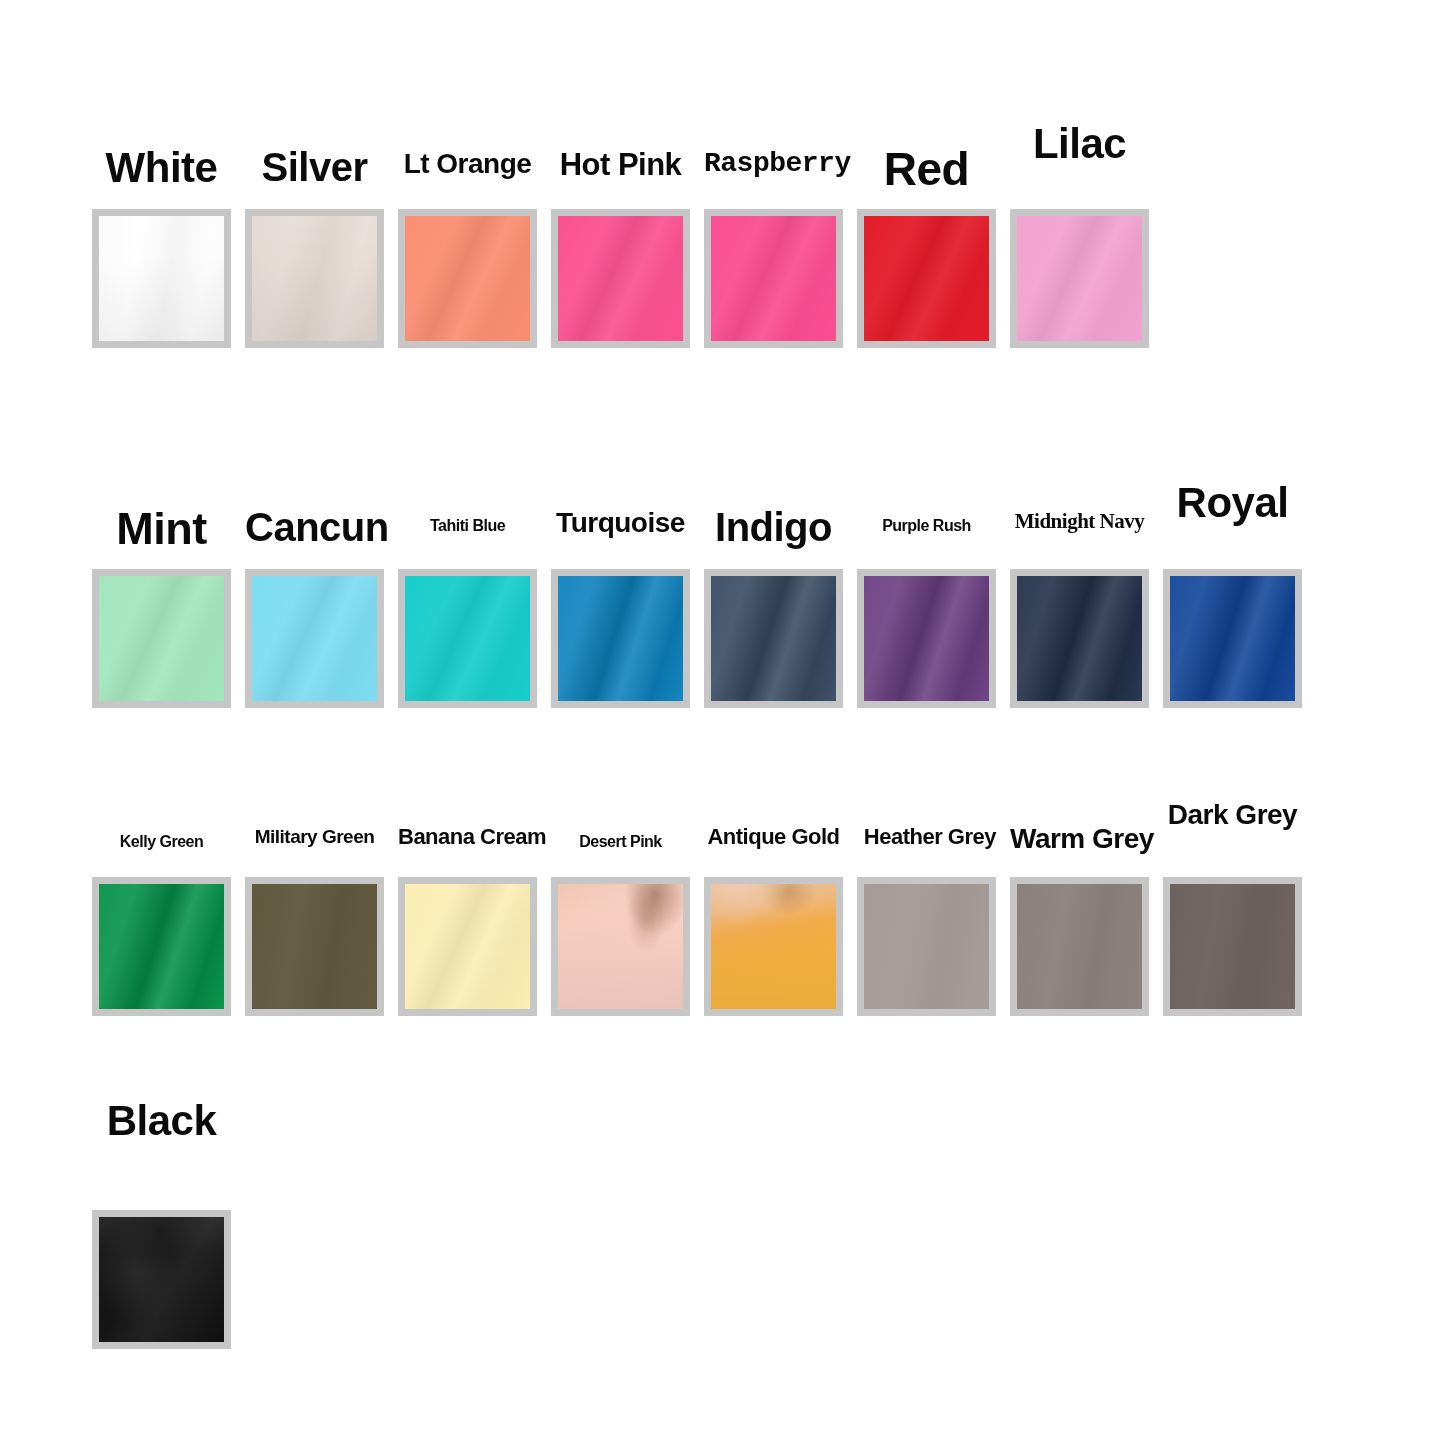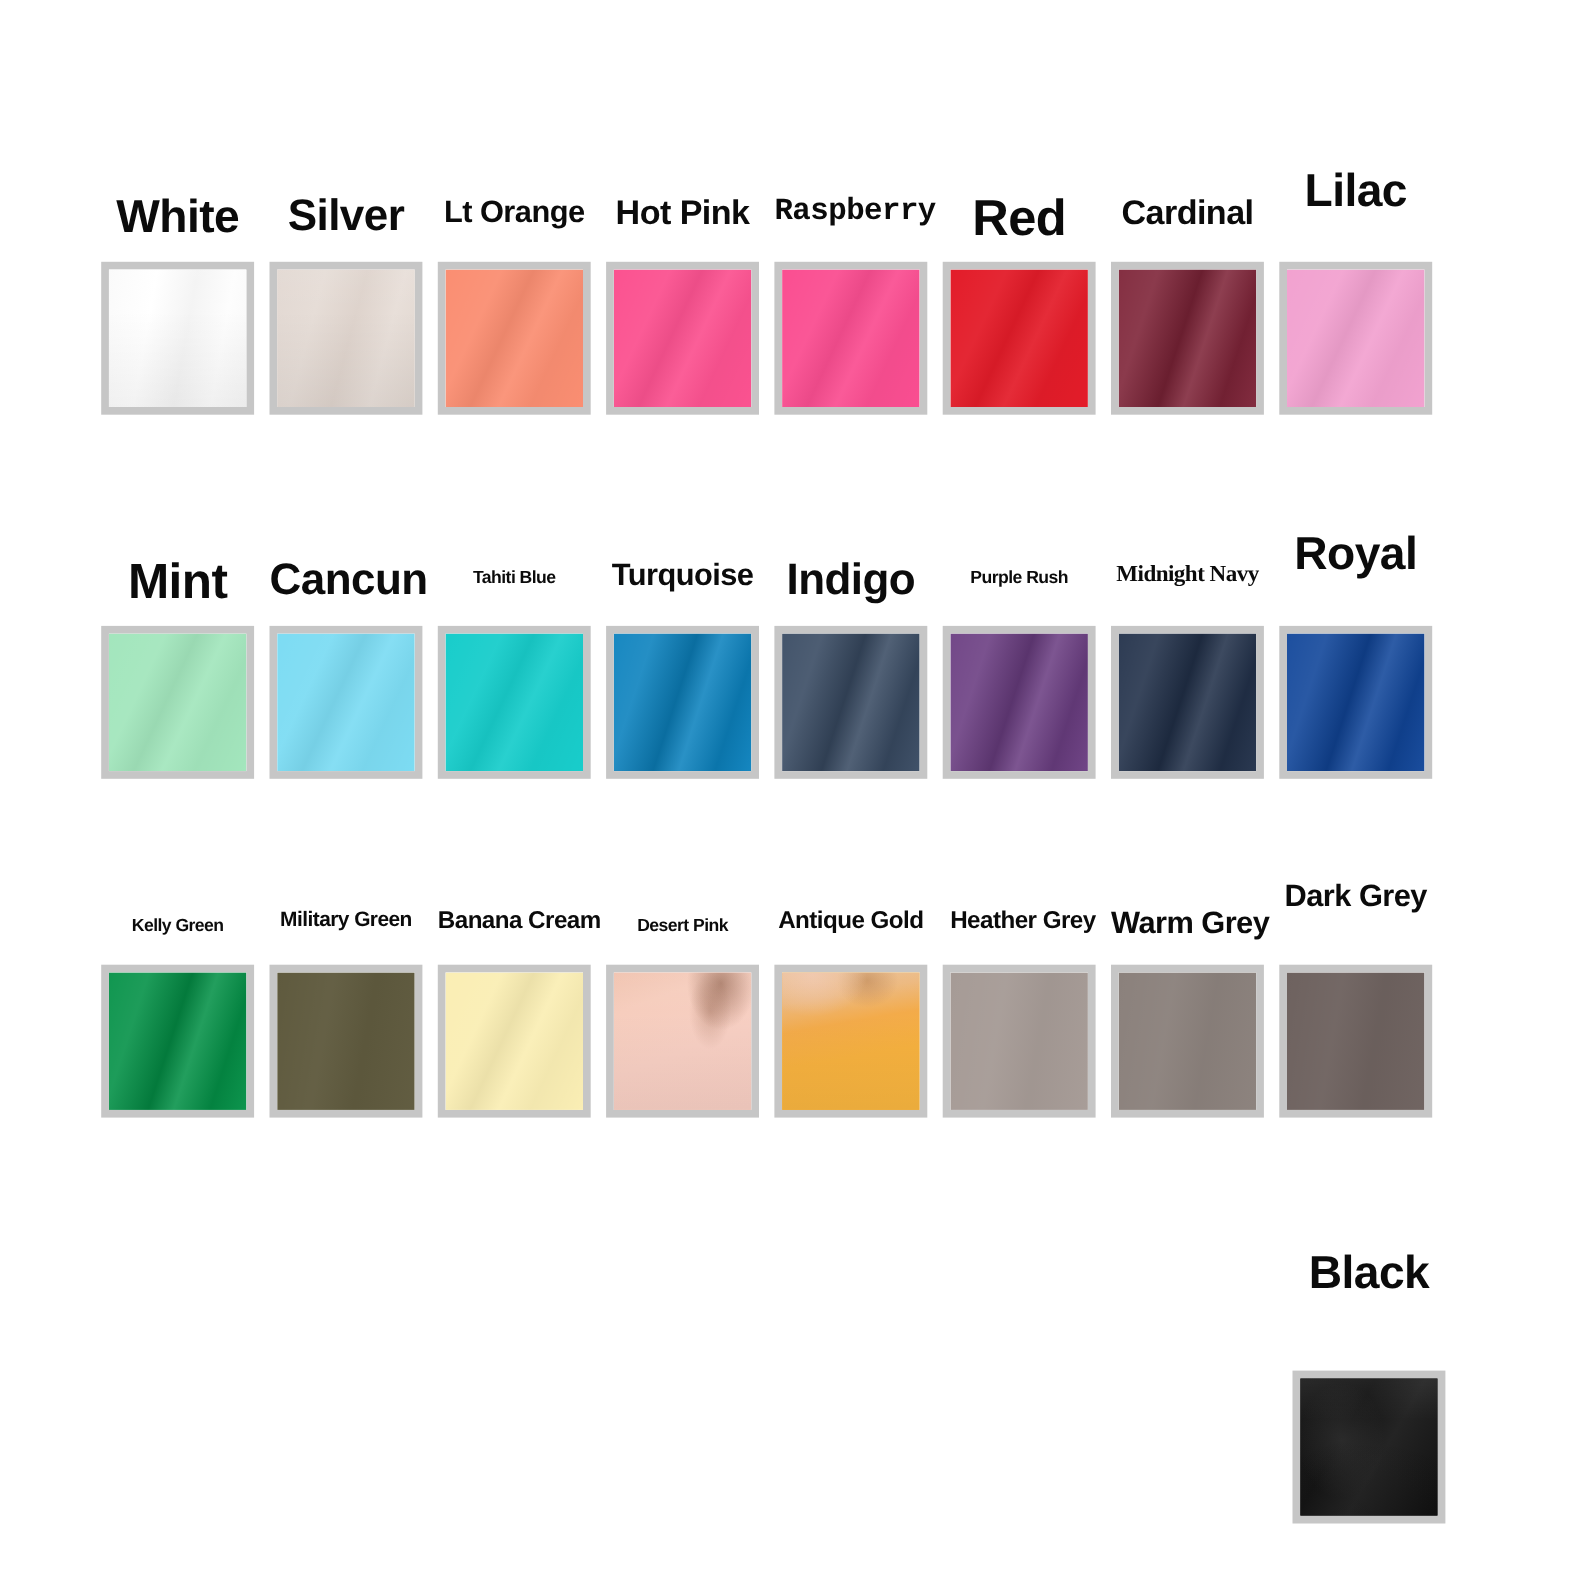--- a/index.html
+++ b/index.html
@@ -148,21 +148,21 @@
   .photo-silver .swatch-fill {
     background:
       linear-gradient(105deg, #e2d8d2 0%, #e6ddd7 28%, #ded3cc 52%, #e8dfd9 74%, #e0d6cf 100%);
   }
 </style>
 </head>
 <body>
 
 <div id="chart">
   <div id="rows-host">
-      <div class="swatch-row" style="top: 152px;">
+      <div class="swatch-row" style="top: 123px;">
         <div class="swatch-cell">
           <span class="swatch-label len-5" style="margin-bottom: 20.4px;">White</span>
           <div class="swatch-chip photo-white" style="border-color: rgb(198, 198, 198);">
             <div class="swatch-fill" style="background-color: rgb(247, 247, 247);"></div>
             <div class="sheen sheen-vertical"></div>
           </div>
         </div>
         <div class="swatch-cell">
           <span class="swatch-label len-6" style="margin-bottom: 22px;">Silver</span>
           <div class="swatch-chip photo-silver" style="border-color: rgb(198, 198, 198);">
@@ -192,27 +192,20 @@
           </div>
         </div>
         <div class="swatch-cell">
           <span class="swatch-label len-3" style="margin-bottom: 17.2px;">Red</span>
           <div class="swatch-chip" style="border-color: rgb(198, 198, 198);">
             <div class="swatch-fill" style="background-color: rgb(227, 28, 41);"></div>
             <div class="sheen"></div>
           </div>
         </div>
         <div class="swatch-cell">
-          <span class="swatch-label len-8" style="margin-bottom: 29.2px;">Cardinal</span>
-          <div class="swatch-chip" style="border-color: rgb(198, 198, 198);">
-            <div class="swatch-fill" style="background-color: rgb(126, 36, 56);"></div>
-            <div class="sheen sheen-strong"></div>
-          </div>
-        </div>
-        <div class="swatch-cell">
           <span class="swatch-label len-5" style="margin-bottom: 20.4px;">Lilac</span>
           <div class="swatch-chip" style="border-color: rgb(198, 198, 198);">
             <div class="swatch-fill" style="background-color: rgb(242, 162, 208);"></div>
             <div class="sheen"></div>
           </div>
         </div>
       </div>
       <div class="swatch-row" style="top: 470px;">
         <div class="swatch-cell">
           <span class="swatch-label len-4" style="margin-bottom: 18px;">Mint</span>
@@ -322,21 +315,21 @@
           </div>
         </div>
         <div class="swatch-cell">
           <span class="swatch-label len-9" style="margin-bottom: 23.6px;">Dark Grey</span>
           <div class="swatch-chip" style="border-color: rgb(198, 198, 198);">
             <div class="swatch-fill" style="background-color: rgb(110, 98, 95);"></div>
             <div class="sheen sheen-soft"></div>
           </div>
         </div>
       </div>
-      <div class="swatch-row" style="top: 1136px; justify-content: flex-end;">
+      <div class="swatch-row" style="top: 1100px;">
         <div class="swatch-cell">
           <span class="swatch-label len-5" style="margin-bottom: 44.4px;">Black</span>
           <div class="swatch-chip photo-black" style="border-color: rgb(198, 198, 198);">
             <div class="swatch-fill" style="background-color: rgb(26, 26, 26);"></div>
             <div class="sheen sheen-vertical"></div>
           </div>
         </div>
       </div>
     </div>
 </div>

